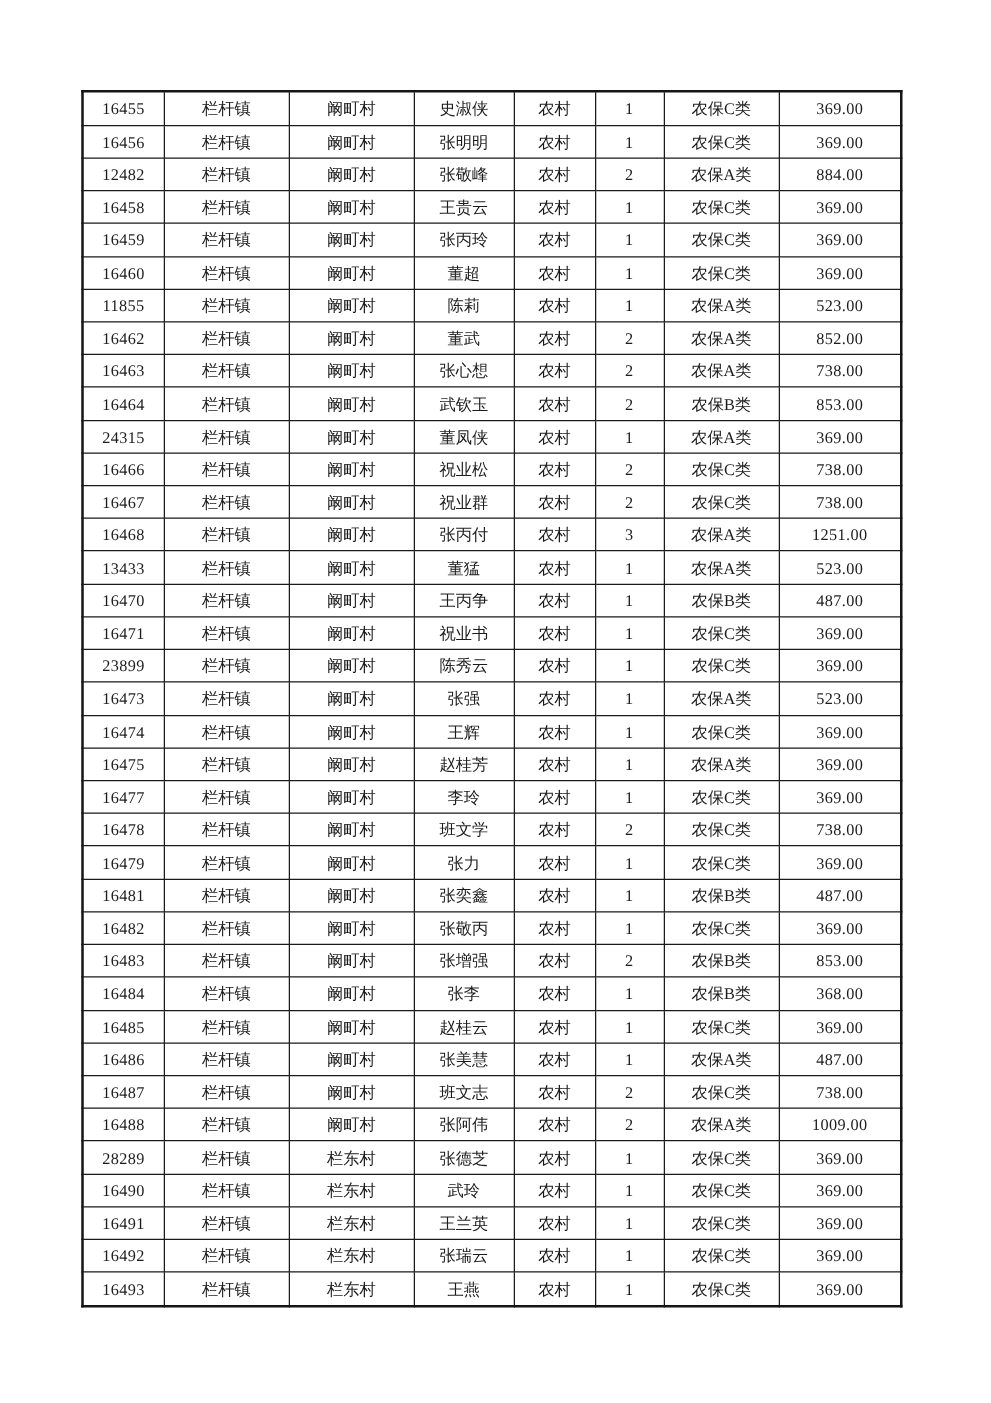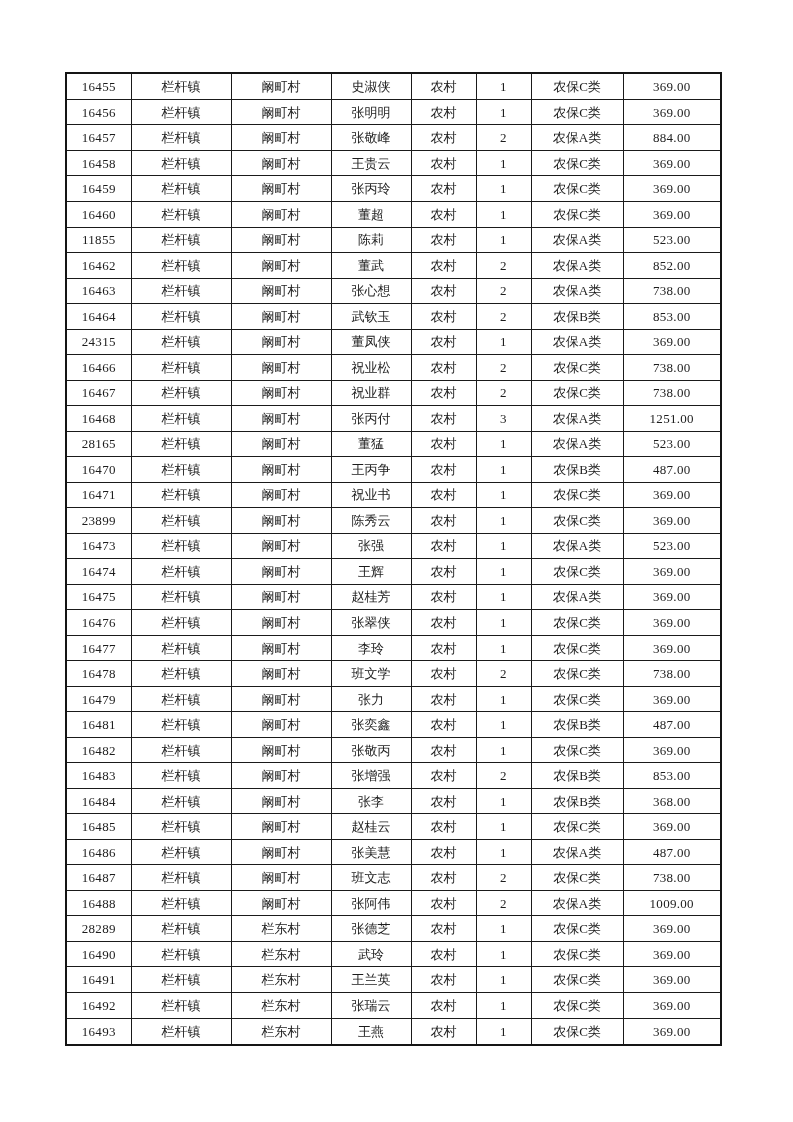--- a/index.html
+++ b/index.html
@@ -80,21 +80,21 @@
           <td class="num">16456</td>
           <td>栏杆镇</td>
           <td>阚町村</td>
           <td>张明明</td>
           <td>农村</td>
           <td class="num">1</td>
           <td>农保C类</td>
           <td class="num">369.00</td>
         </tr>
         <tr>
-          <td class="num">16457</td>
+          <td class="num">12482</td>
           <td>栏杆镇</td>
           <td>阚町村</td>
           <td>张敬峰</td>
           <td>农村</td>
           <td class="num">2</td>
           <td>农保A类</td>
           <td class="num">884.00</td>
         </tr>
         <tr>
           <td class="num">16458</td>
@@ -200,21 +200,21 @@
           <td class="num">16468</td>
           <td>栏杆镇</td>
           <td>阚町村</td>
           <td>张丙付</td>
           <td>农村</td>
           <td class="num">3</td>
           <td>农保A类</td>
           <td class="num">1251.00</td>
         </tr>
         <tr>
-          <td class="num">28165</td>
+          <td class="num">13433</td>
           <td>栏杆镇</td>
           <td>阚町村</td>
           <td>董猛</td>
           <td>农村</td>
           <td class="num">1</td>
           <td>农保A类</td>
           <td class="num">523.00</td>
         </tr>
         <tr>
           <td class="num">16470</td>
@@ -267,30 +267,20 @@
           <td class="num">369.00</td>
         </tr>
         <tr>
           <td class="num">16475</td>
           <td>栏杆镇</td>
           <td>阚町村</td>
           <td>赵桂芳</td>
           <td>农村</td>
           <td class="num">1</td>
           <td>农保A类</td>
-          <td class="num">369.00</td>
-        </tr>
-        <tr>
-          <td class="num">16476</td>
-          <td>栏杆镇</td>
-          <td>阚町村</td>
-          <td>张翠侠</td>
-          <td>农村</td>
-          <td class="num">1</td>
-          <td>农保C类</td>
           <td class="num">369.00</td>
         </tr>
         <tr>
           <td class="num">16477</td>
           <td>栏杆镇</td>
           <td>阚町村</td>
           <td>李玲</td>
           <td>农村</td>
           <td class="num">1</td>
           <td>农保C类</td>

